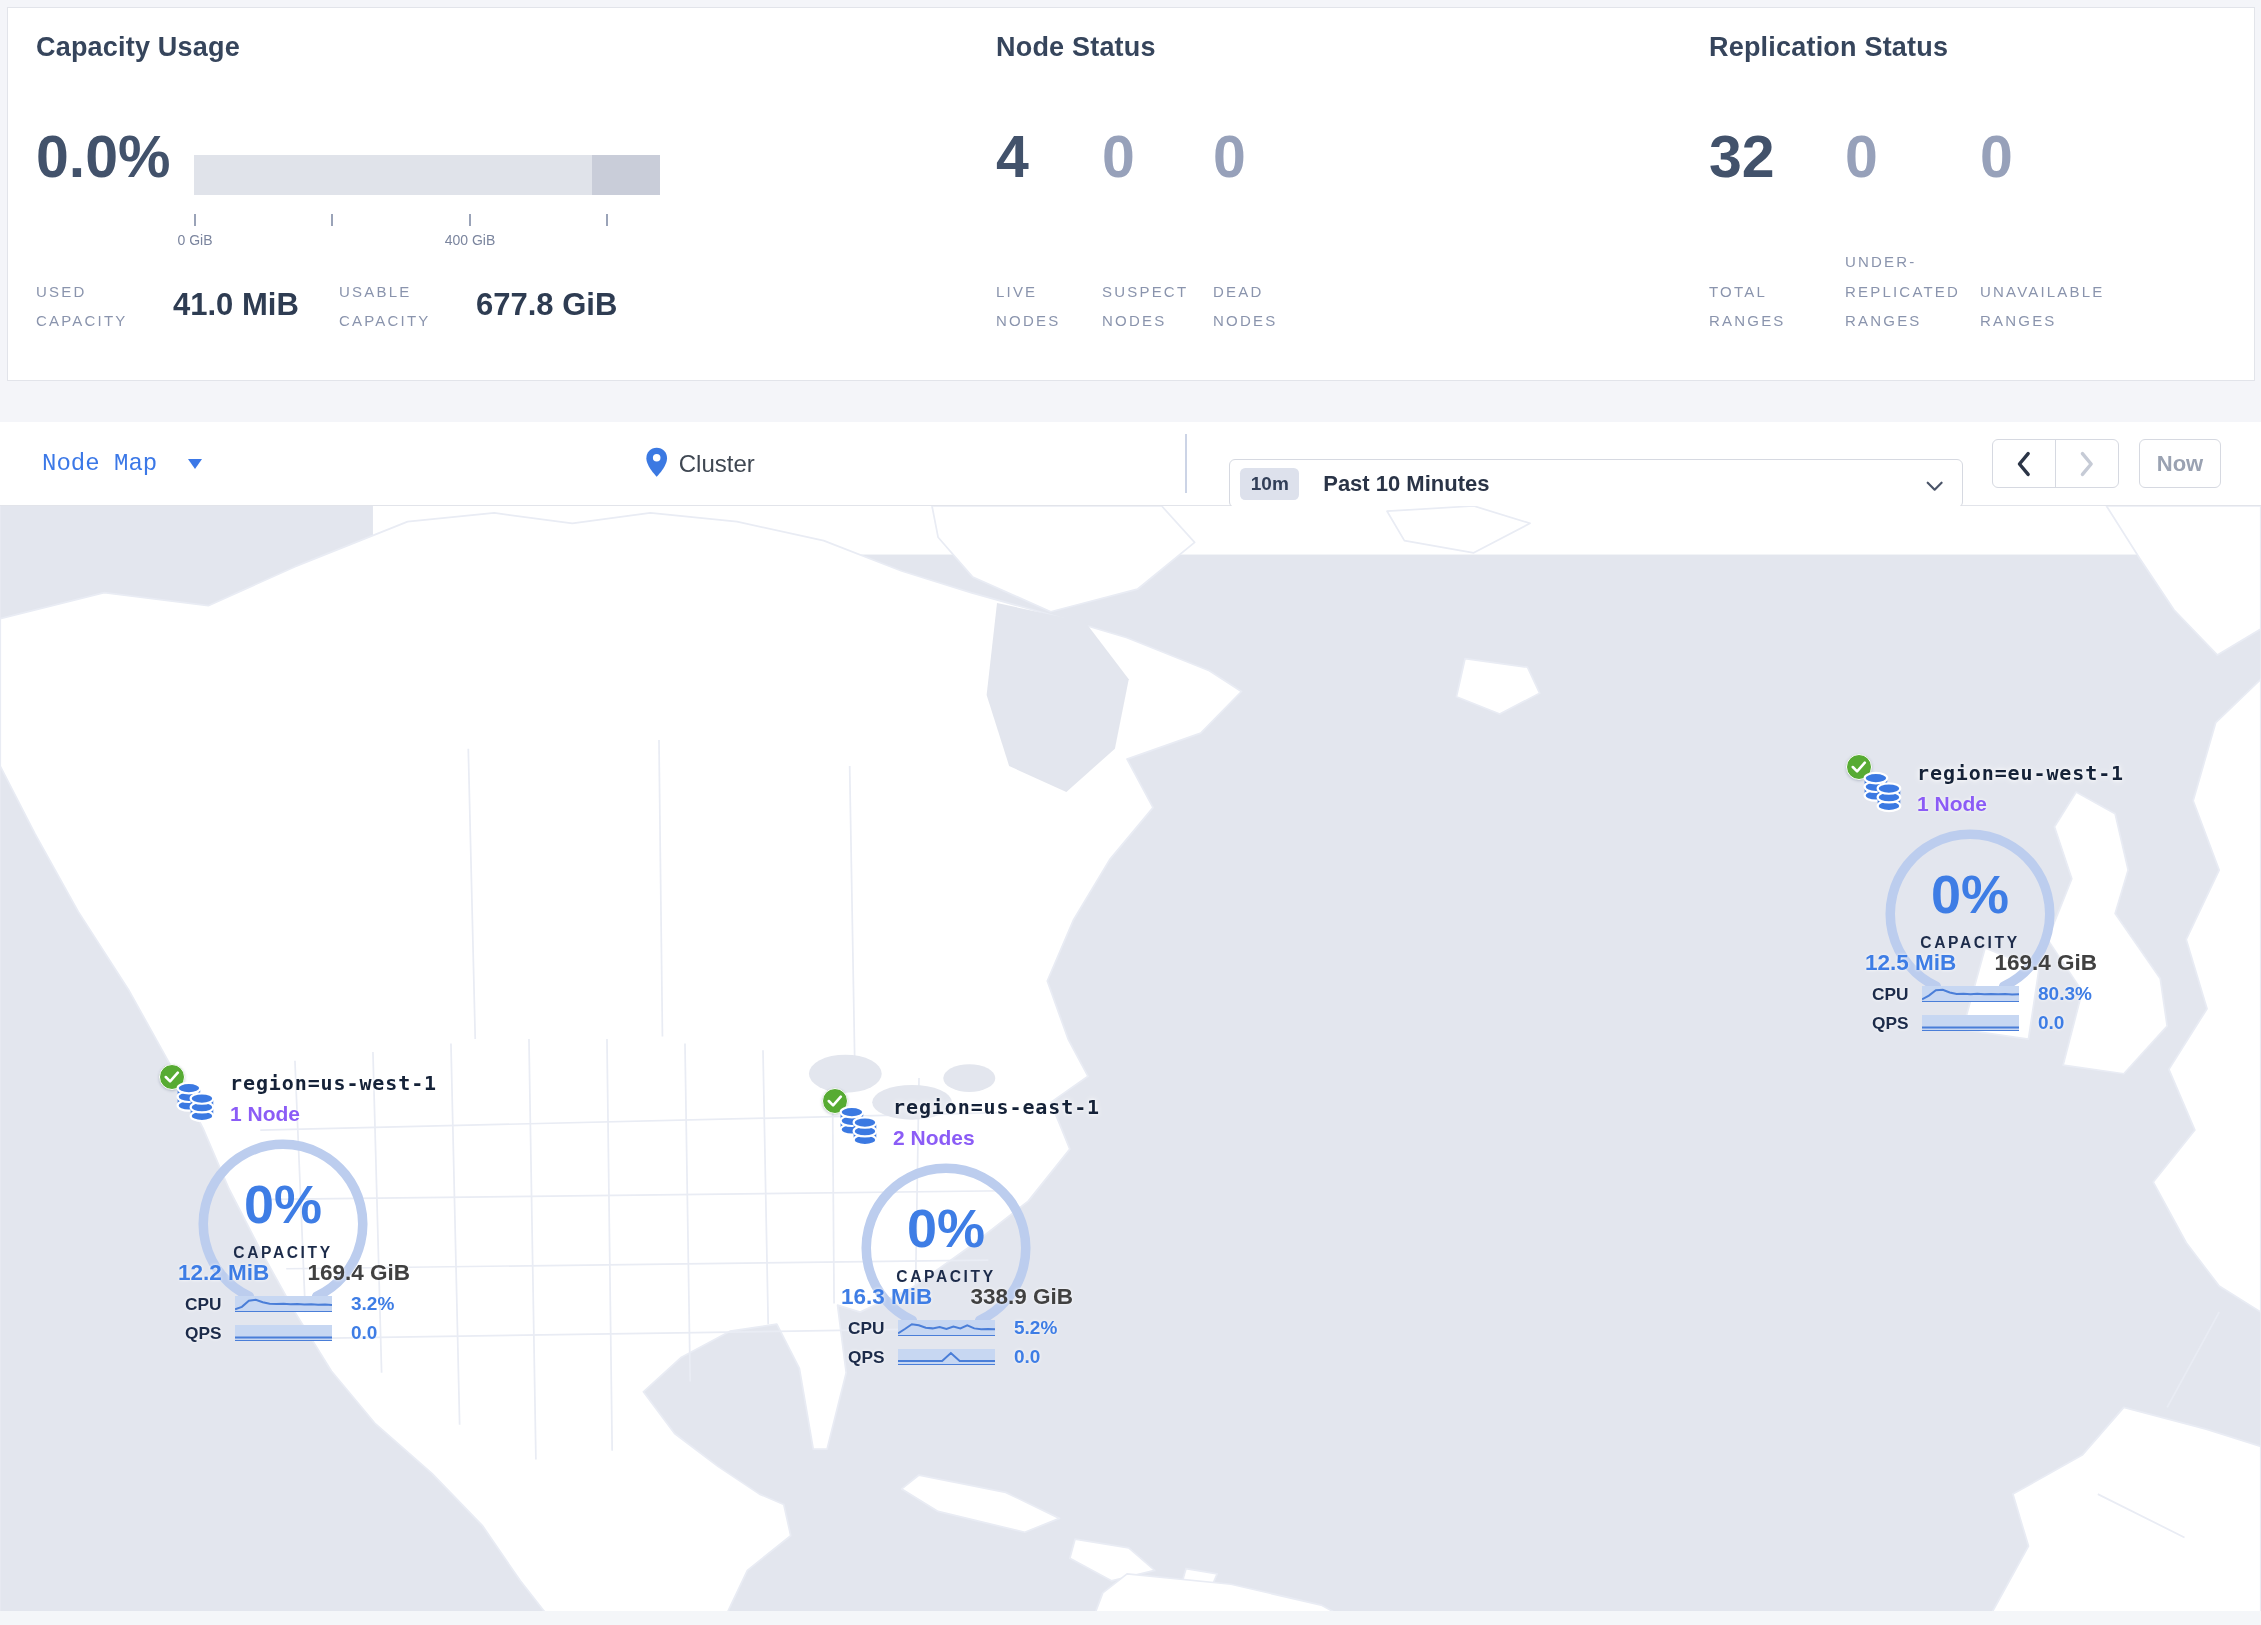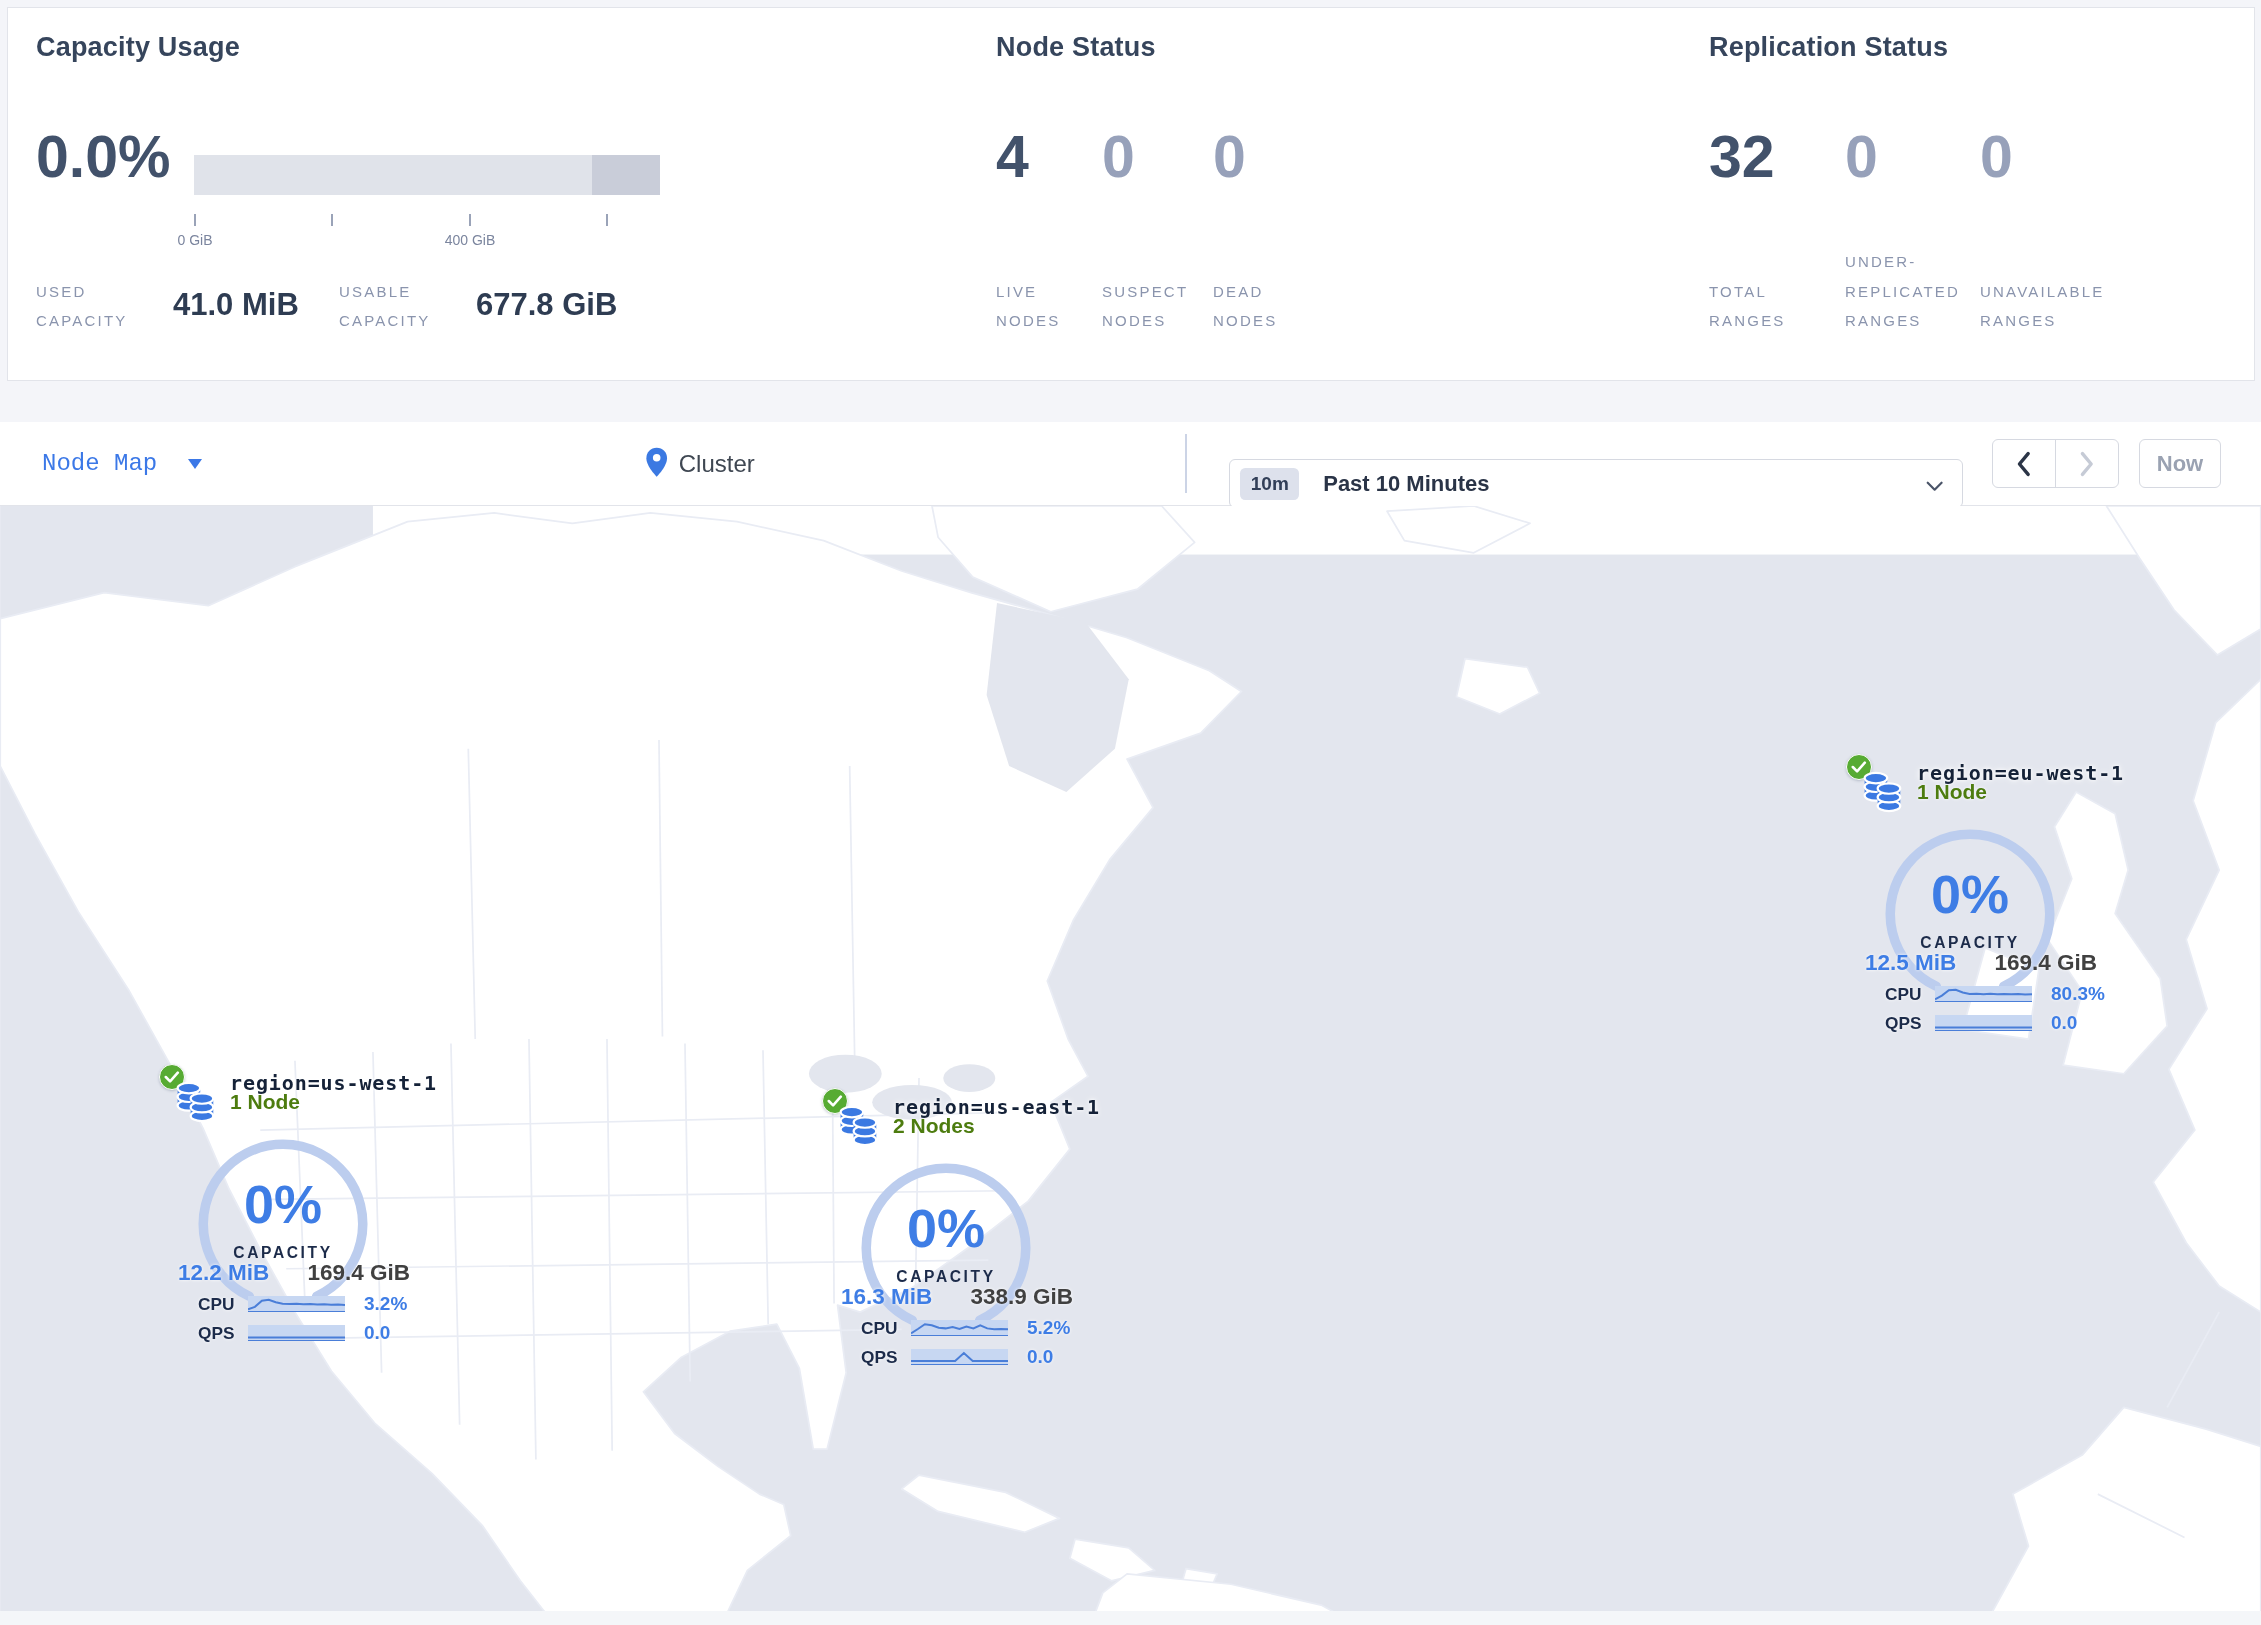--- a/index.html
+++ b/index.html
@@ -36,28 +36,28 @@
 
   
   .map-area{position:absolute;left:0;top:506px;width:2261px;height:1119px;}
   .map-bottom-strip{position:absolute;left:0;top:1611px;width:2261px;height:14.7px;background:#f4f6f9;}
 
   
   .marker{position:absolute;width:286px;height:295px;}
   .mk-check{position:absolute;left:7px;top:1.7px;width:24px;height:24px;background:#57ab33;border:1.7px solid #fff;border-radius:50%;box-shadow:0 0.9px 2.6px rgba(40,60,90,.25);display:flex;align-items:center;justify-content:center;}
   .mk-db{position:absolute;left:22.5px;top:19px;}
   .mk-title{position:absolute;left:78px;top:8.7px;font-family:"DejaVu Sans Mono",monospace;font-size:20px;font-weight:700;color:#152238;letter-spacing:0.9px;white-space:nowrap;text-shadow:0 0 3.5px #fff,0 0 7px #fff;}
-  .mk-nodes{position:absolute;left:78px;top:28px;font-size:21px;font-weight:700;color:#4d7c0f;text-shadow:0 0 3.5px #fff;cursor:pointer;}
+  .mk-nodes{position:absolute;left:78px;top:40px;font-size:21px;font-weight:700;color:#8b5cf6;text-shadow:0 0 3.5px #fff;cursor:pointer;}
   .mk-gauge{position:absolute;left:40px;top:71px;width:182px;height:182px;}
   .mk-pct{position:absolute;left:0;top:40px;width:100%;text-align:center;font-size:54px;font-weight:700;color:#3e7de5;}
   .mk-captext{position:absolute;left:0;top:111px;width:100%;text-align:center;font-size:15.6px;font-weight:700;color:#1c2b4a;letter-spacing:2.6px;}
   .mk-caps{position:absolute;left:26px;top:198px;width:232px;display:flex;justify-content:space-between;}
   .mk-used{font-size:22.5px;font-weight:600;color:#3e7de5;text-shadow:0 0 3.5px #fff;}
   .mk-total{font-size:22.5px;font-weight:600;color:#404040;text-shadow:0 0 3.5px #fff;text-align:center;}
-  .mk-row{position:absolute;left:46px;display:flex;align-items:center;}
+  .mk-row{position:absolute;left:33px;display:flex;align-items:center;}
   .mk-row.cpu{top:231px;} .mk-row.qps{top:260px;}
   .mk-row .rl{width:50px;font-size:17.3px;font-weight:800;color:#1c2b4a;text-shadow:0 0 3.5px #fff;}
   .spark-box{width:97px;height:16.5px;background:#c7d7f2;border-bottom:1.7px solid #4a7ed8;box-sizing:border-box;}
   .spark-box svg{display:block;width:100%;height:100%;}
   .mk-row .rv{margin-left:19px;font-size:19px;font-weight:700;color:#3e7de5;text-shadow:0 0 3.5px #fff;}
 </style>
 </head>
 <body>
 
 <div id="app">

